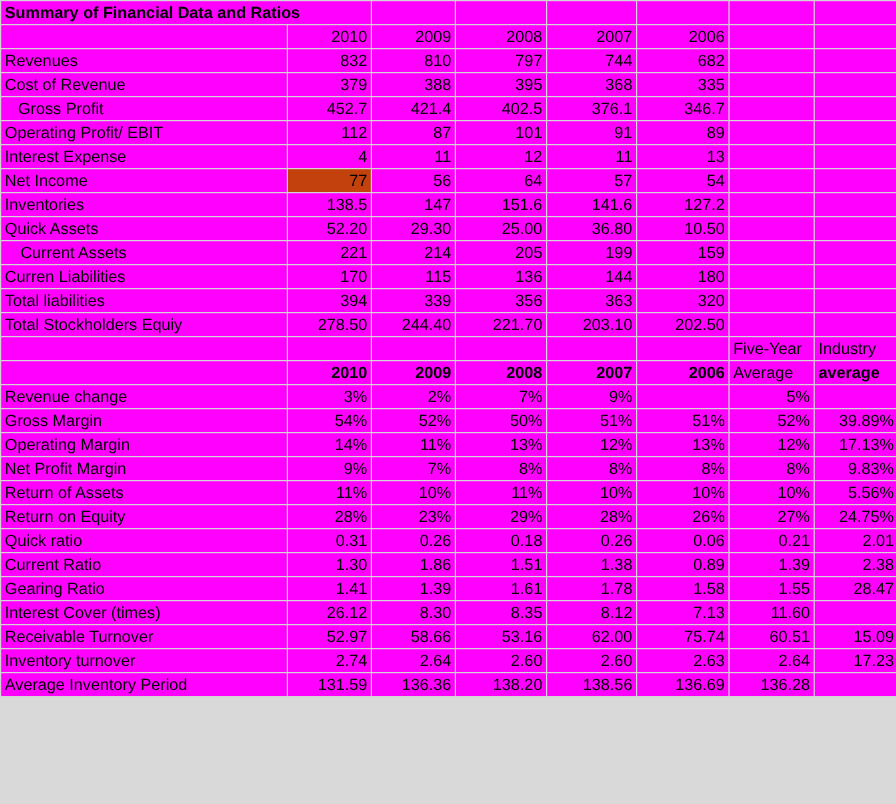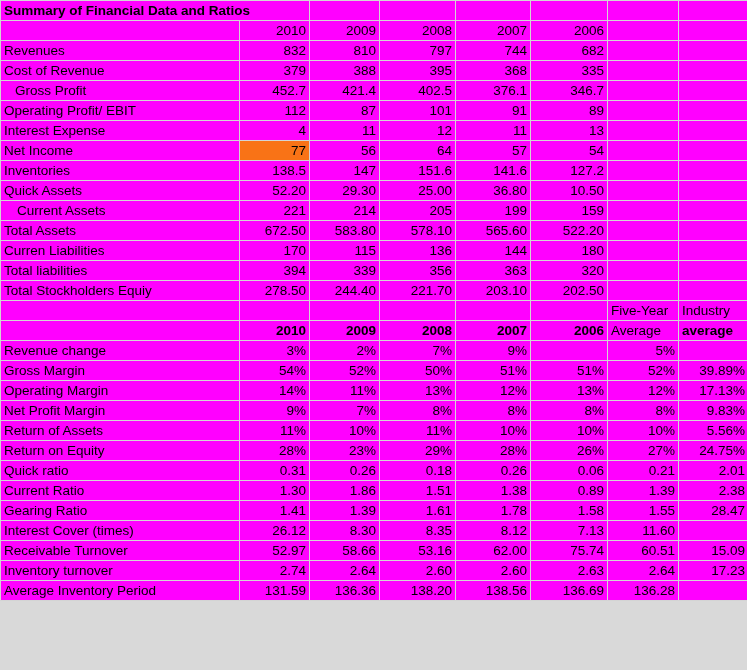--- a/index.html
+++ b/index.html
@@ -135,21 +135,21 @@
           <td class="num" style="background: rgb(255, 0, 255); color: rgb(0, 0, 0);">4</td>
           <td class="num" style="background: rgb(255, 0, 255); color: rgb(0, 0, 0);">11</td>
           <td class="num" style="background: rgb(255, 0, 255); color: rgb(0, 0, 0);">12</td>
           <td class="num" style="background: rgb(255, 0, 255); color: rgb(0, 0, 0);">11</td>
           <td class="num" style="background: rgb(255, 0, 255); color: rgb(0, 0, 0);">13</td>
           <td class="num" style="background: rgb(255, 0, 255); color: rgb(0, 0, 0);"></td>
           <td class="num" style="background: rgb(255, 0, 255); color: rgb(0, 0, 0);"></td>
         </tr>
         <tr>
           <td class="lbl" style="background: rgb(255, 0, 255); color: rgb(0, 0, 0);">Net Income</td>
-          <td class="num" style="background: #f97316; color: rgb(0, 0, 0);">77</td>
+          <td class="num" style="background: #c2410c; color: rgb(0, 0, 0);">77</td>
           <td class="num" style="background: rgb(255, 0, 255); color: rgb(0, 0, 0);">56</td>
           <td class="num" style="background: rgb(255, 0, 255); color: rgb(0, 0, 0);">64</td>
           <td class="num" style="background: rgb(255, 0, 255); color: rgb(0, 0, 0);">57</td>
           <td class="num" style="background: rgb(255, 0, 255); color: rgb(0, 0, 0);">54</td>
           <td class="num" style="background: rgb(255, 0, 255); color: rgb(0, 0, 0);"></td>
           <td class="num" style="background: rgb(255, 0, 255); color: rgb(0, 0, 0);"></td>
         </tr>
         <tr>
           <td class="lbl" style="background: rgb(255, 0, 255); color: rgb(0, 0, 0);">Inventories</td>
           <td class="num" style="background: rgb(255, 0, 255); color: rgb(0, 0, 0);">138.5</td>
@@ -170,30 +170,20 @@
           <td class="num" style="background: rgb(255, 0, 255); color: rgb(0, 0, 0);"></td>
           <td class="num" style="background: rgb(255, 0, 255); color: rgb(0, 0, 0);"></td>
         </tr>
         <tr>
           <td class="lbl" style="background: rgb(255, 0, 255); color: rgb(0, 0, 0); padding-left: 16px;">Current Assets</td>
           <td class="num" style="background: rgb(255, 0, 255); color: rgb(0, 0, 0);">221</td>
           <td class="num" style="background: rgb(255, 0, 255); color: rgb(0, 0, 0);">214</td>
           <td class="num" style="background: rgb(255, 0, 255); color: rgb(0, 0, 0);">205</td>
           <td class="num" style="background: rgb(255, 0, 255); color: rgb(0, 0, 0);">199</td>
           <td class="num" style="background: rgb(255, 0, 255); color: rgb(0, 0, 0);">159</td>
-          <td class="num" style="background: rgb(255, 0, 255); color: rgb(0, 0, 0);"></td>
-          <td class="num" style="background: rgb(255, 0, 255); color: rgb(0, 0, 0);"></td>
-        </tr>
-        <tr>
-          <td class="lbl" style="background: rgb(255, 0, 255); color: rgb(0, 0, 0);">Total Assets</td>
-          <td class="num" style="background: rgb(255, 0, 255); color: rgb(0, 0, 0);">672.50</td>
-          <td class="num" style="background: rgb(255, 0, 255); color: rgb(0, 0, 0);">583.80</td>
-          <td class="num" style="background: rgb(255, 0, 255); color: rgb(0, 0, 0);">578.10</td>
-          <td class="num" style="background: rgb(255, 0, 255); color: rgb(0, 0, 0);">565.60</td>
-          <td class="num" style="background: rgb(255, 0, 255); color: rgb(0, 0, 0);">522.20</td>
           <td class="num" style="background: rgb(255, 0, 255); color: rgb(0, 0, 0);"></td>
           <td class="num" style="background: rgb(255, 0, 255); color: rgb(0, 0, 0);"></td>
         </tr>
         <tr>
           <td class="lbl" style="background: rgb(255, 0, 255); color: rgb(0, 0, 0);">Curren Liabilities</td>
           <td class="num" style="background: rgb(255, 0, 255); color: rgb(0, 0, 0);">170</td>
           <td class="num" style="background: rgb(255, 0, 255); color: rgb(0, 0, 0);">115</td>
           <td class="num" style="background: rgb(255, 0, 255); color: rgb(0, 0, 0);">136</td>
           <td class="num" style="background: rgb(255, 0, 255); color: rgb(0, 0, 0);">144</td>
           <td class="num" style="background: rgb(255, 0, 255); color: rgb(0, 0, 0);">180</td>

